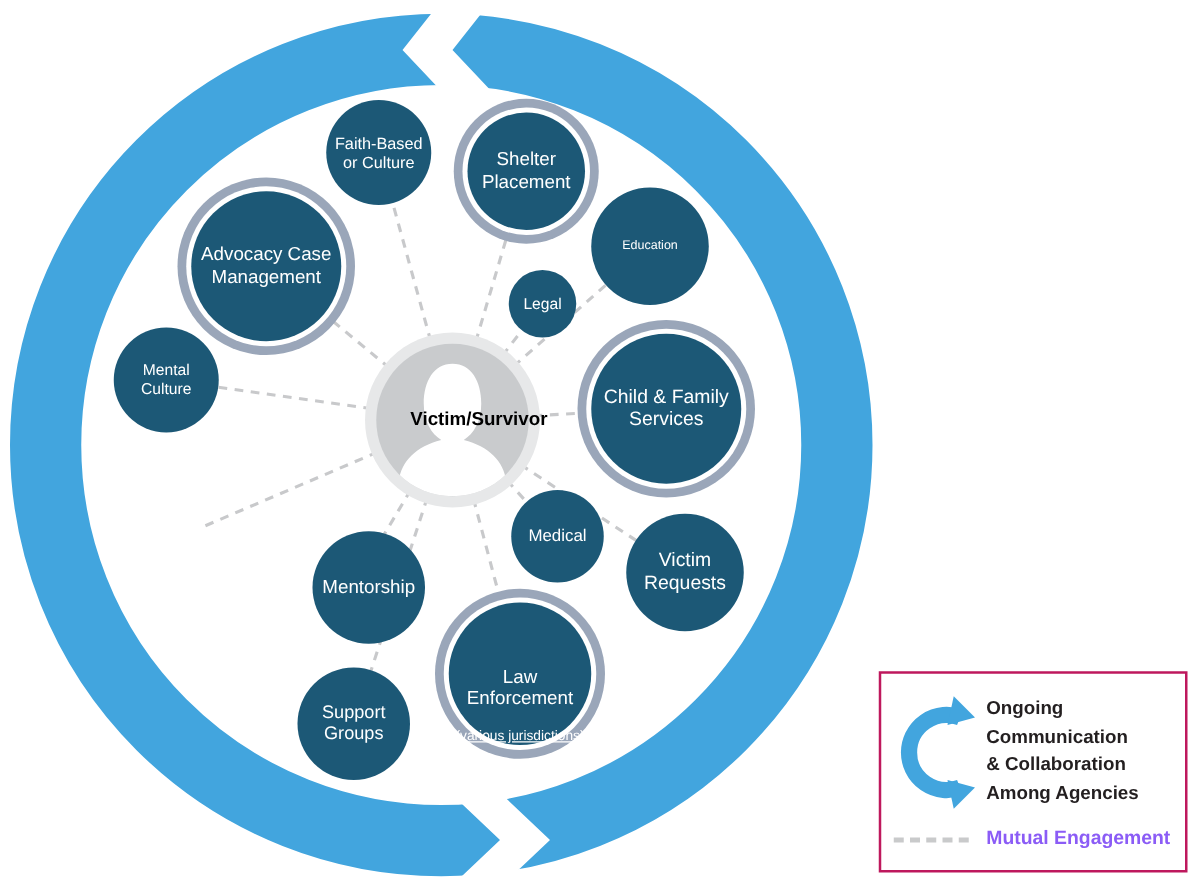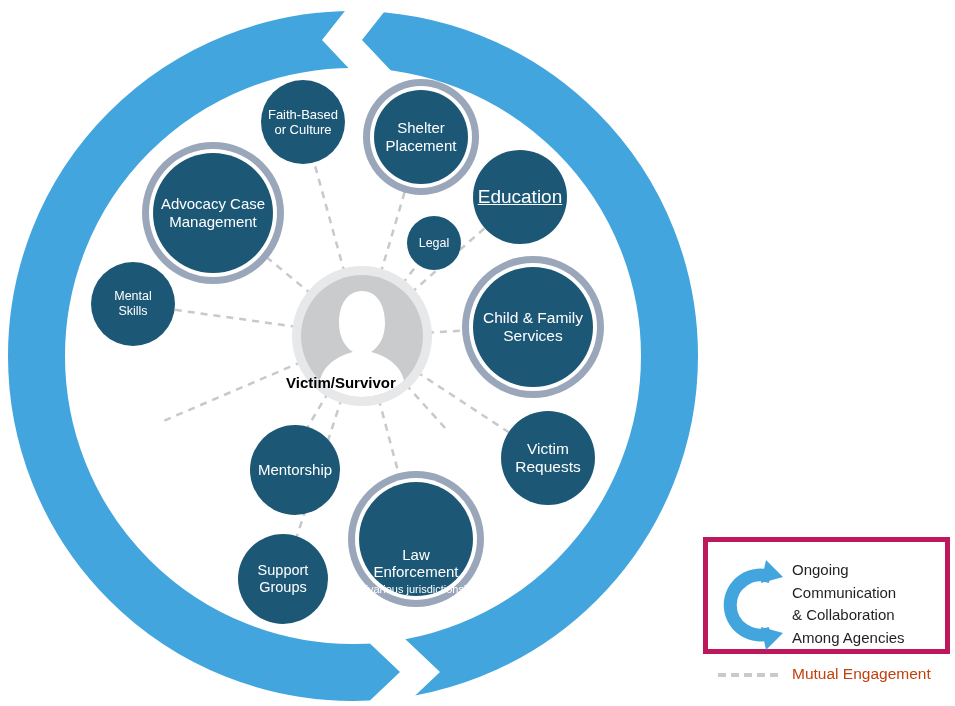--- a/index.html
+++ b/index.html
@@ -8,48 +8,48 @@
     font-family:"Liberation Sans",sans-serif;
   }
   .gfx{position:absolute;left:0;top:0;z-index:1;}
   .bubble{
     position:absolute;z-index:2;border-radius:50%;
     background:#1C5876;color:#ffffff;
     display:flex;flex-direction:column;align-items:center;justify-content:center;
     text-align:center;white-space:pre-line;line-height:1.18;
   }
   .bubble.ringed{box-shadow:0 0 0 4px #ffffff,0 0 0 11px #9AA6B9;}
-  .bubble .sub{font-size:11px;margin-top:2px;}
+  .bubble .sub{font-size:11px;margin-top:15px;text-decoration:underline;}
   .center-wrap{
     position:absolute;left:292px;top:266px;width:140px;height:140px;z-index:3;
     border-radius:50%;background:#E7E8E9;
   }
   .center-inner{
     position:absolute;left:9px;top:9px;width:122px;height:122px;
     border-radius:50%;background:#C9CBCD;overflow:hidden;
   }
   .center-label{
     position:absolute;left:-6px;right:-6px;top:50%;transform:translateY(-55%);
-    text-align:left;font-weight:bold;font-size:15px;color:#000000;z-index:4;margin-top:47px;
+    text-align:right;font-weight:bold;font-size:15px;color:#000000;z-index:4;
   }
   .legend{
-    position:absolute;left:703px;top:537px;width:247px;height:117px;z-index:2;
-    border:5px solid #be185d;background:#ffffff;box-sizing:border-box;
+    position:absolute;left:703px;top:537px;width:247px;height:161px;z-index:2;
+    border:2px solid #be185d;background:#ffffff;box-sizing:border-box;font-weight:bold;
   }
   .legend-arrow{position:absolute;left:10px;top:16px;}
   .legend-text{
     position:absolute;left:84px;top:17px;font-size:15px;line-height:1.5;
     color:#231F20;white-space:pre-line;
   }
   .legend-dash{
     position:absolute;left:10px;top:131px;width:60px;height:0;
     border-top:4px dashed #C9CACB;
   }
   .legend-mutual{
-    position:absolute;left:84px;top:123px;font-size:15.5px;color:#c2410c;
+    position:absolute;left:84px;top:123px;font-size:15.5px;color:#8b5cf6;
   }
 </style>
 </head>
 <body>
 
 <div class="stage">
 
   <svg class="gfx" width="955" height="706" viewBox="0 0 955 706">
 
     <circle cx="353" cy="356" r="316.5" fill="none" stroke="#42A5DE" stroke-width="57"></circle>
@@ -78,33 +78,36 @@
   <div class="bubble ringed" style="left:374px;top:90px;width:94px;height:94px;font-size:15px;">
     <span>Shelter
 Placement</span>
   </div>
 
   <div class="bubble" style="left:261px;top:80px;width:84px;height:84px;font-size:13px;">
     <span>Faith-Based
 or Culture</span>
   </div>
 
-  <div class="bubble" style="left:473px;top:150px;width:94px;height:94px;font-size:19px;text-decoration:underline;">
+  <div class="bubble" style="left:473px;top:150px;width:94px;height:94px;font-size:10px;">
     <span>Education</span>
   </div>
 
   <div class="bubble" style="left:407px;top:216px;width:54px;height:54px;font-size:12.5px;">
     <span>Legal</span>
   </div>
 
   <div class="bubble ringed" style="left:473px;top:267px;width:120px;height:120px;font-size:15.5px;">
     <span>Child &amp; Family
 Services</span>
   </div>
 
+  <div class="bubble" style="left:409px;top:392px;width:74px;height:74px;font-size:13.5px;">
+    <span>Medical</span>
+  </div>
 
   <div class="bubble" style="left:501px;top:411px;width:94px;height:94px;font-size:15.5px;">
     <span>Victim
 Requests</span>
   </div>
 
   <div class="bubble ringed" style="left:359px;top:482px;width:114px;height:114px;font-size:15px;justify-content:flex-end;">
     <span>Law
 Enforcement</span>
     <span class="sub">(various jurisdictions)</span>
@@ -115,21 +118,21 @@
 Groups</span>
   </div>
 
   <div class="bubble" style="left:250px;top:425px;width:90px;height:90px;font-size:15px;">
     <span>Mentorship</span>
   </div>
 
 
   <div class="bubble" style="left:91px;top:262px;width:84px;height:84px;font-size:12.5px;">
     <span>Mental
-Skills</span>
+Culture</span>
   </div>
 
   <div class="bubble ringed" style="left:153px;top:153px;width:120px;height:120px;font-size:15px;justify-content:center;">
     <span>Advocacy Case
 Management</span>
   </div>
 
   <div class="center-wrap">
     <div class="center-inner">
       <svg width="122" height="122" viewBox="0 0 122 122">

